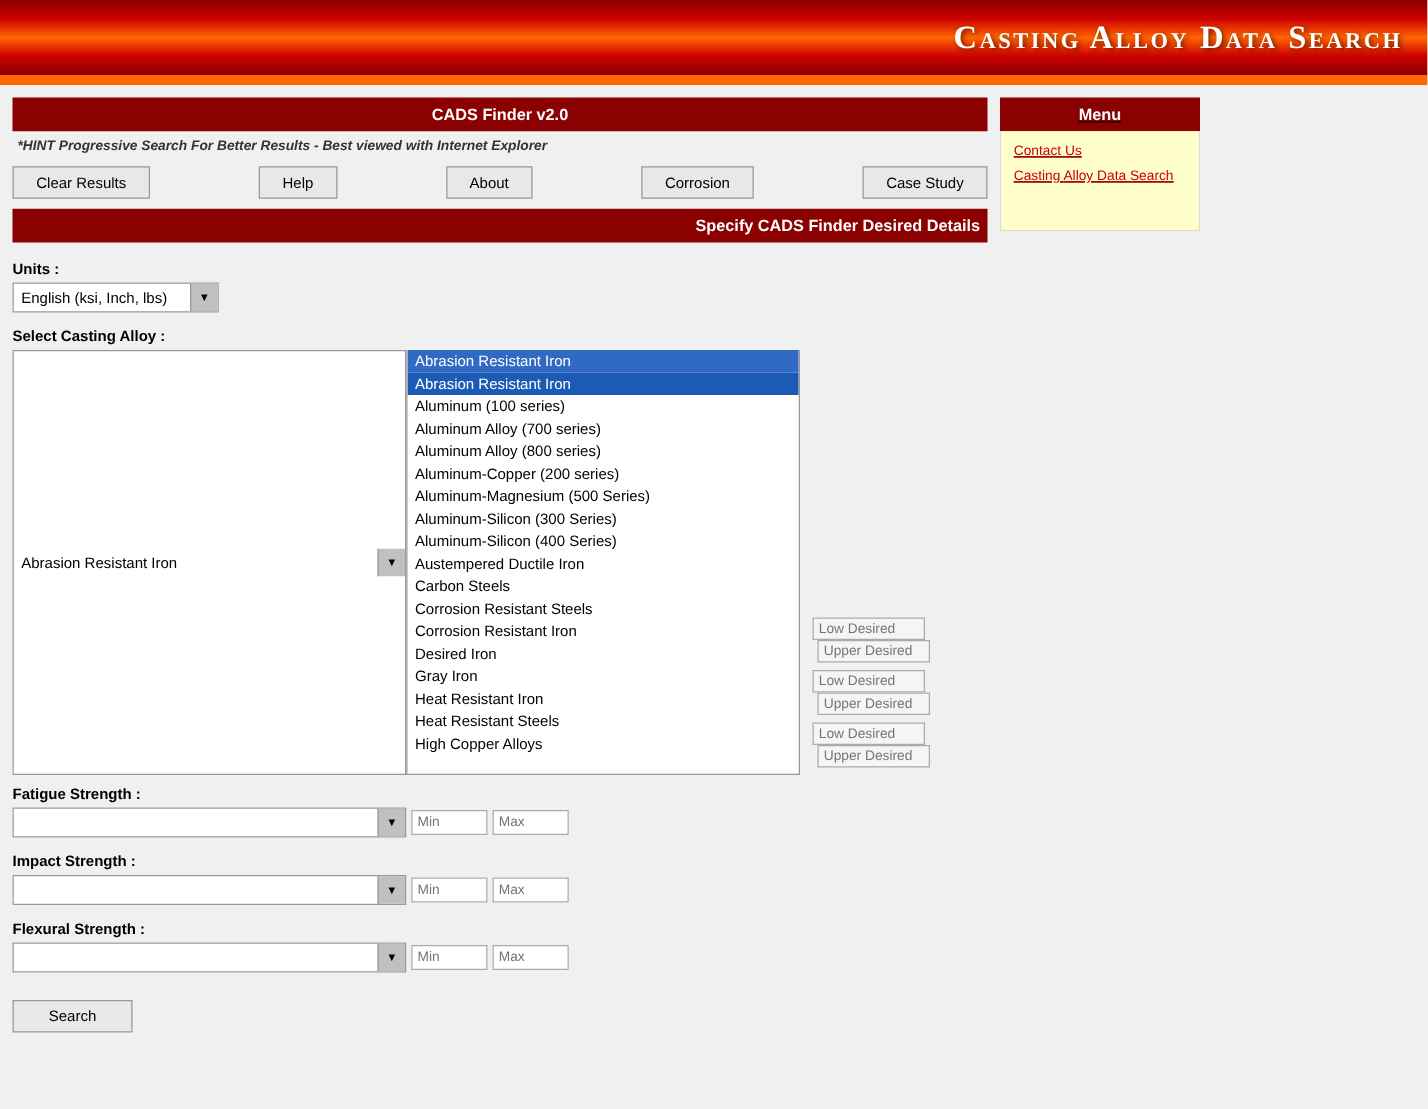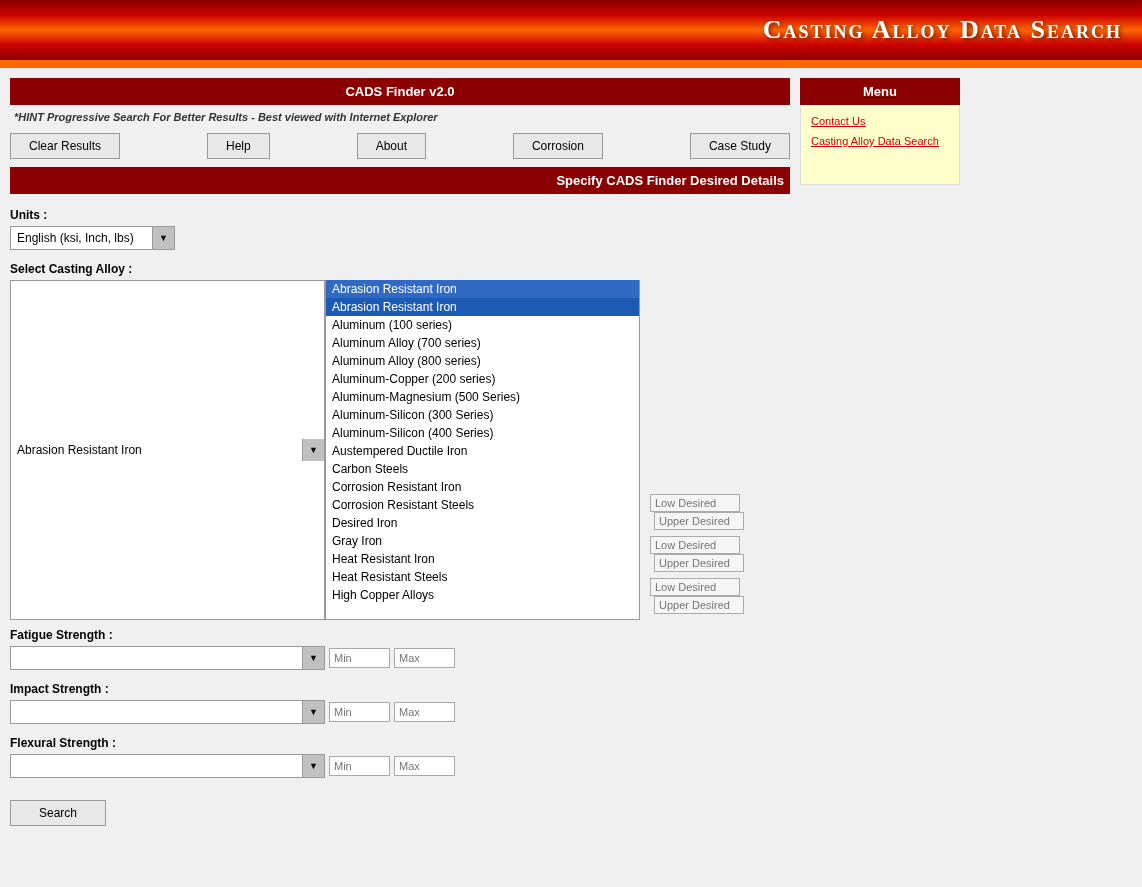--- a/index.html
+++ b/index.html
@@ -335,22 +335,22 @@
             <div class="alloy-item selected">Abrasion Resistant Iron</div>
             <div class="alloy-item">Aluminum (100 series)</div>
             <div class="alloy-item">Aluminum Alloy (700 series)</div>
             <div class="alloy-item">Aluminum Alloy (800 series)</div>
             <div class="alloy-item">Aluminum-Copper (200 series)</div>
             <div class="alloy-item">Aluminum-Magnesium (500 Series)</div>
             <div class="alloy-item">Aluminum-Silicon (300 Series)</div>
             <div class="alloy-item">Aluminum-Silicon (400 Series)</div>
             <div class="alloy-item">Austempered Ductile Iron</div>
             <div class="alloy-item">Carbon Steels</div>
+            <div class="alloy-item">Corrosion Resistant Steels</div>
             <div class="alloy-item">Corrosion Resistant Iron</div>
-            <div class="alloy-item">Corrosion Resistant Steels</div>
             <div class="alloy-item">Desired Iron</div>
             <div class="alloy-item">Gray Iron</div>
             <div class="alloy-item">Heat Resistant Iron</div>
             <div class="alloy-item">Heat Resistant Steels</div>
             <div class="alloy-item">High Copper Alloys</div>
 
           </div>
         </div>
 
         <div style="margin-left:10px; display:flex; flex-direction:column; gap:0; padding-top:0;">

